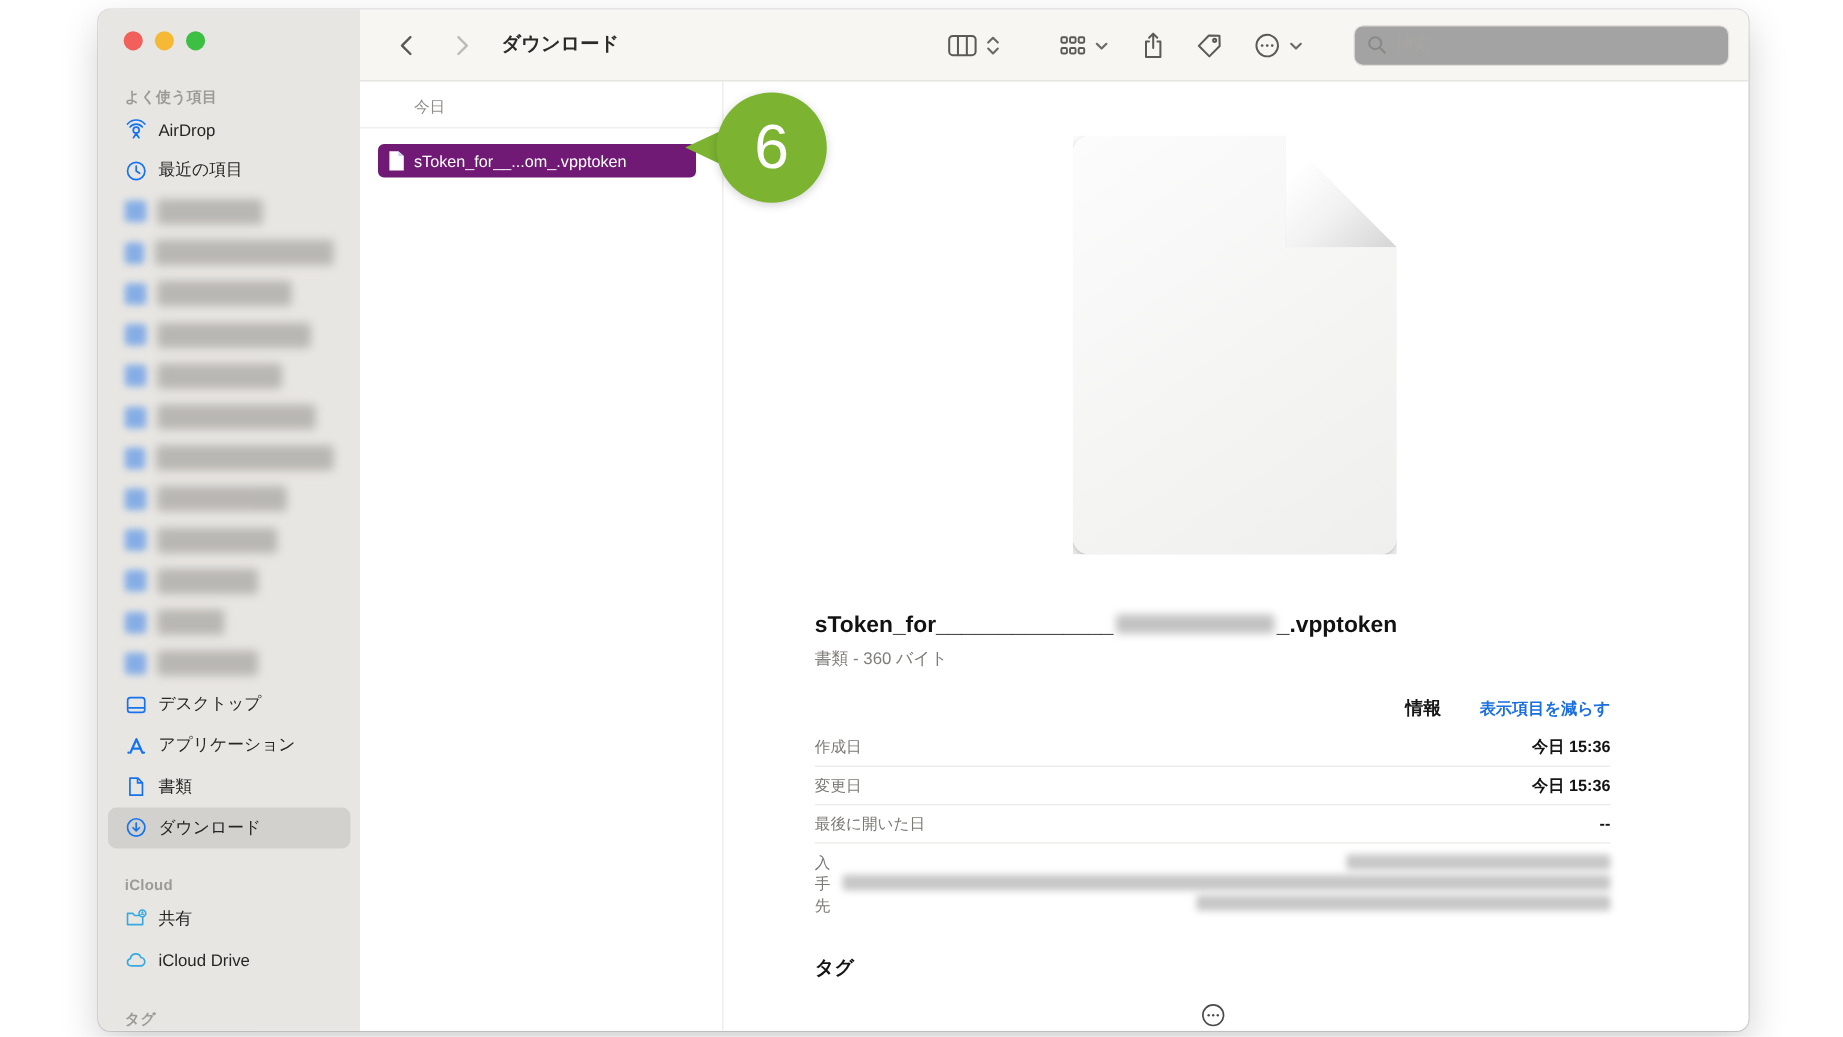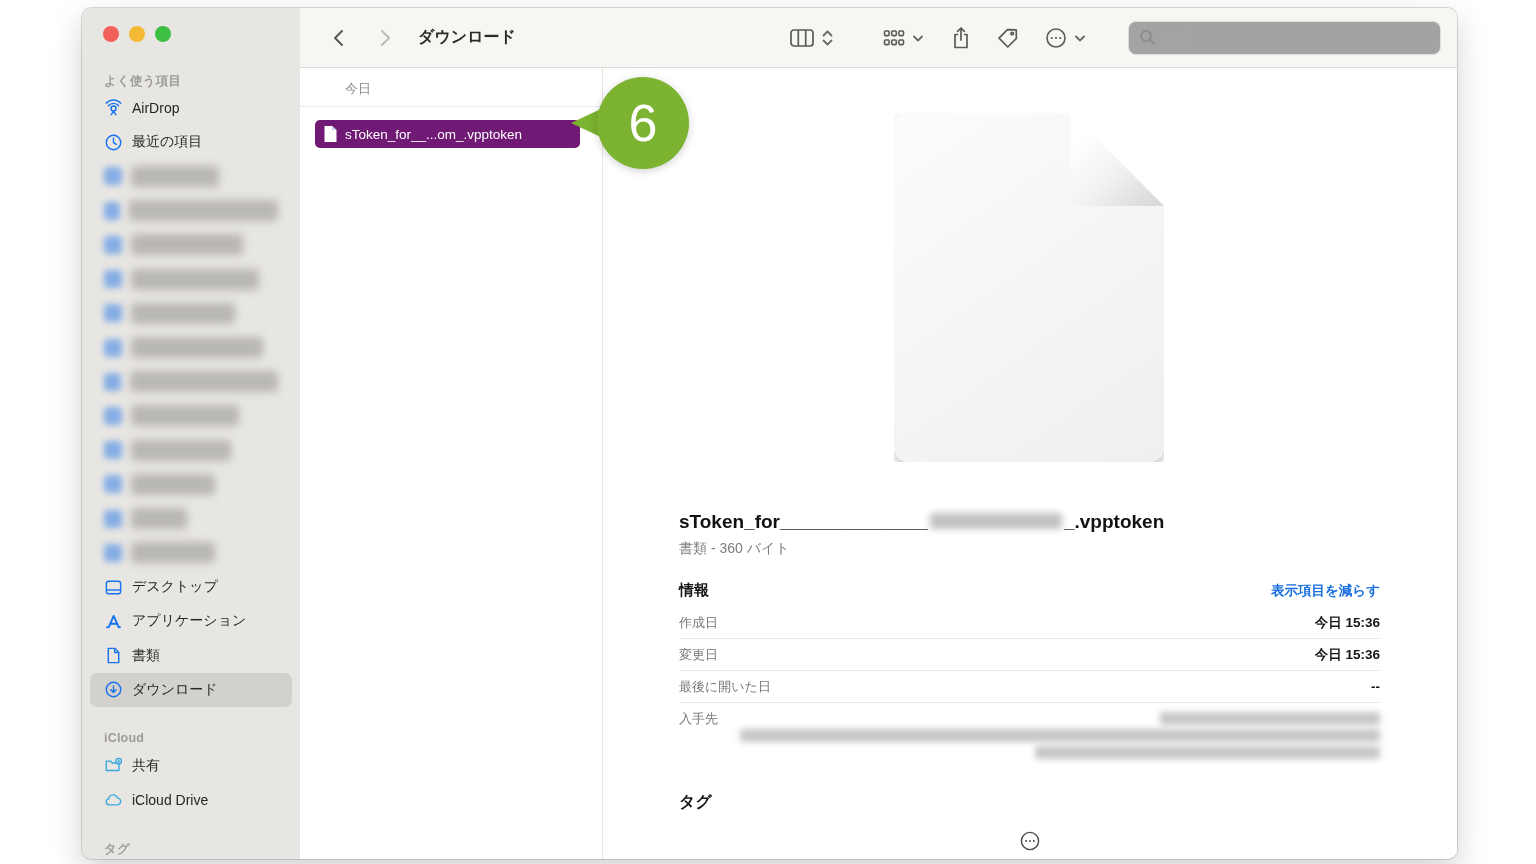--- a/index.html
+++ b/index.html
@@ -55,36 +55,36 @@
   
   .callout { position:absolute; left:515px; top:69px; width:92px; height:92px; z-index:20; }
   .callout .circle { position:absolute; inset:0; border-radius:50%; background:#7cb331;
     display:flex; align-items:center; justify-content:center;
     box-shadow:0 2px 8px rgba(0,0,0,.18); }
   .callout .num { color:#fff; font-size:52px; font-weight:400; line-height:1; }
   .callout .tail { position:absolute; left:-26px; top:30px; width:0; height:0;
     border-top:16px solid transparent; border-bottom:16px solid transparent; border-right:34px solid #7cb331; }
 
   
-  .preview { flex:1; position:relative; padding:0 77px 0 76px; background:#fff; overflow:hidden; }
+  .preview { flex:1; position:relative; padding:0 115px 0 76px; background:#fff; overflow:hidden; }
   .doc-icon { position:absolute; left:291px; top:45px; width:270px; height:349px; }
   .doc-body { position:absolute; inset:0; background:linear-gradient(145deg,#fcfcfc 0%,#f4f4f3 60%,#efefee 100%);
     border-radius:14px; box-shadow:0 8px 18px rgba(0,0,0,.22), 0 1px 2px rgba(0,0,0,.08);
     clip-path:polygon(0 0, 177px 0, 270px 93px, 270px 100%, 0 100%); }
   .doc-fold { position:absolute; right:0; top:0; width:93px; height:93px;
     background:linear-gradient(135deg,#ffffff 20%,#f2f2f2 55%,#d8d8d8 95%);
     clip-path:polygon(0 0, 100% 100%, 0 100%);
     filter:drop-shadow(-2px 2px 3px rgba(0,0,0,.22)); }
 
   .pv-text { padding-top:443px; }
   .pv-title { font-size:19px; font-weight:700; color:#121212; white-space:nowrap; }
   .blur-chip { display:inline-block; width:132px; height:16px; margin:0 2px -1px 2px; border-radius:2px;
     background:#8f8f8f; filter:blur(3.5px); opacity:.55; }
   .pv-meta { margin-top:7px; font-size:14px; color:#7f7d7a; }
-  .pv-info-head { margin-top:23px; display:flex; justify-content:space-between; align-items:baseline; }
+  .pv-info-head { margin-top:23px; display:flex; justify-content:flex-end; align-items:baseline;gap:32px; }
   .pv-info-title { font-size:15px; font-weight:700; color:#161616; }
   .pv-link { font-size:13.5px; font-weight:600; color:#1a6fe0; cursor:pointer; }
   .pv-rows { margin-top:7px; }
   .pv-row { display:flex; justify-content:space-between; align-items:baseline; padding:7px 0 6px 0; border-bottom:1px solid #e9e9e8; }
   .pv-row:last-child { border-bottom:none; align-items:flex-start; }
   .pv-label { font-size:13px; color:#7b7975; }
   .pv-value { font-size:13.5px; font-weight:700; color:#141414; }
   .pv-src { display:flex; flex-direction:column; align-items:flex-end; gap:4px; margin-top:2px; }
   .src-bar { height:13px; border-radius:2px; background:#8f8f8f; filter:blur(3px); opacity:.5; }
   .pv-tags { margin-top:27px; font-size:16px; font-weight:700; color:#141414; }

